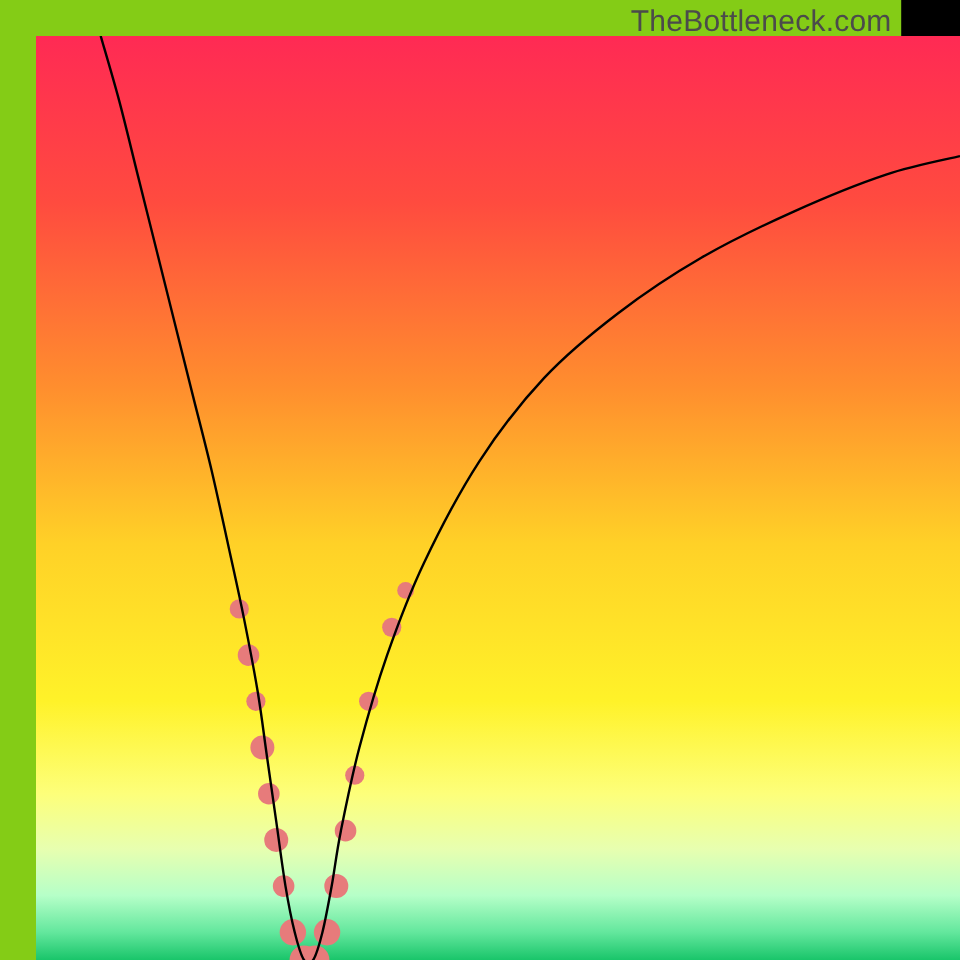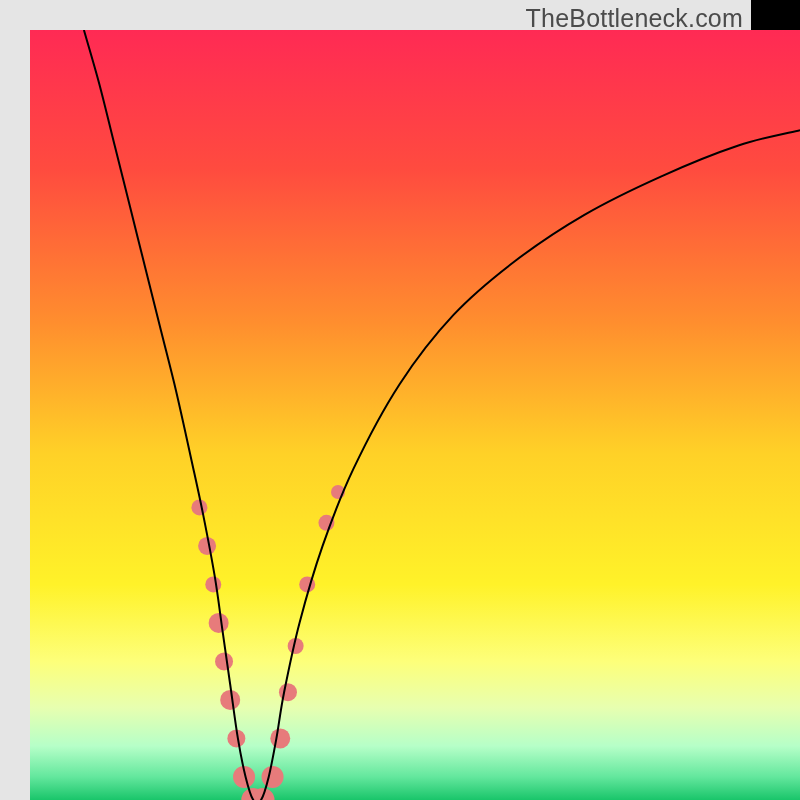--- a/index.html
+++ b/index.html
@@ -8,21 +8,21 @@
     width: 800px;
     height: 800px;
     overflow: hidden;
     background: #000;
     font-family: Arial, Helvetica, sans-serif;
   }
   .frame {
     position: relative;
     width: 751px;
     height: 800px;
-    background: #e5e5e5;
+    background: #84cc16;
   }
   .plot-area {
     position: absolute;
     left: 30px;
     top: 30px;
     width: 770px;
     height: 770px;
     overflow: hidden;
   }
   .gradient-bg {

